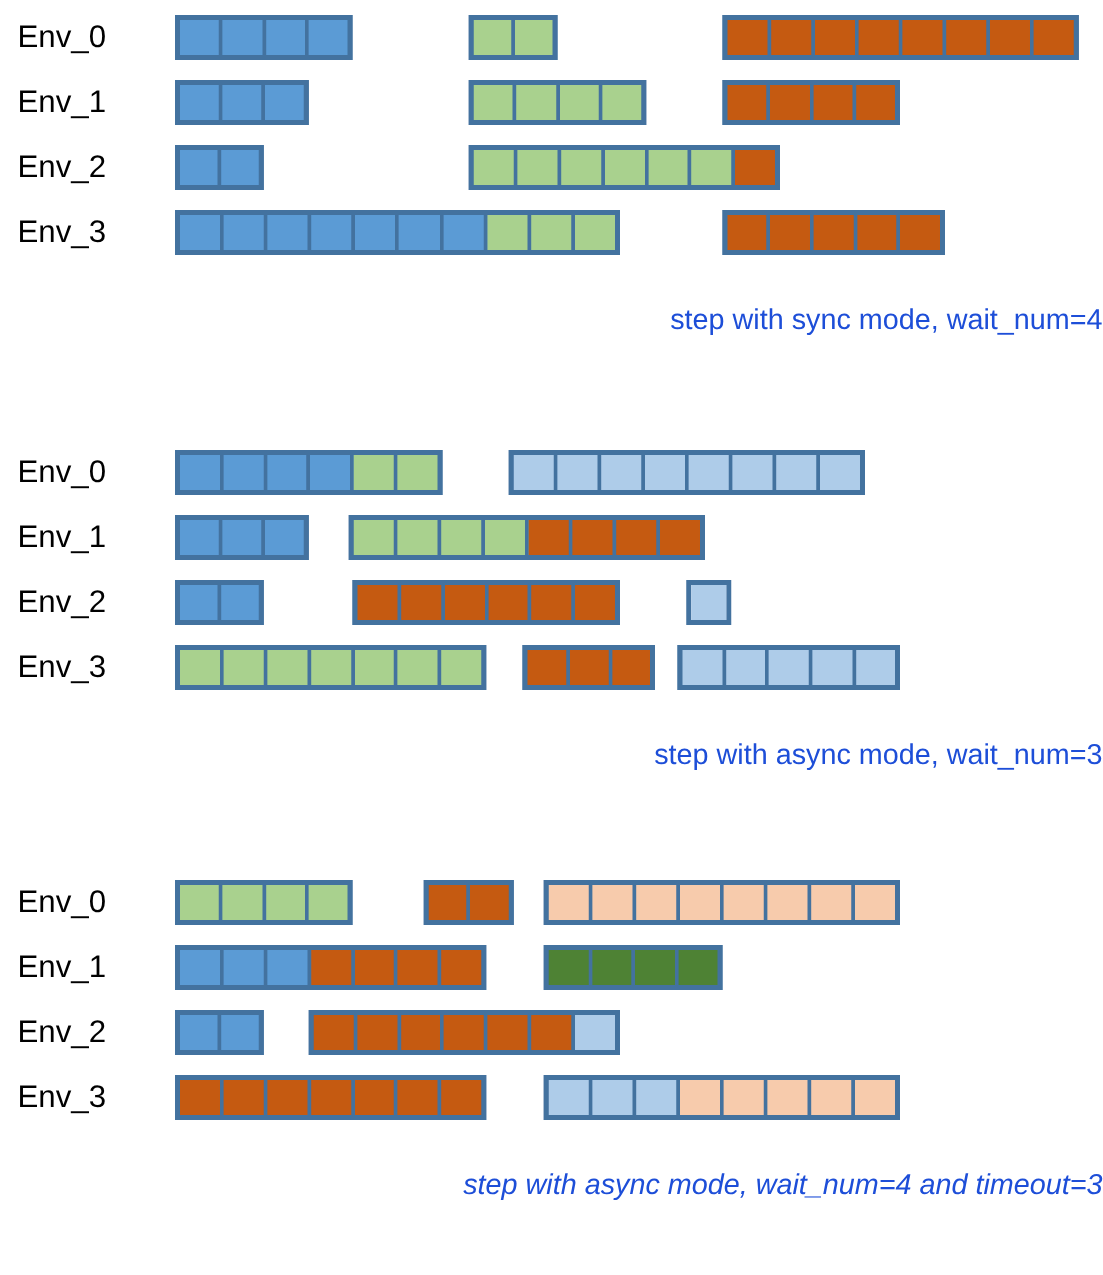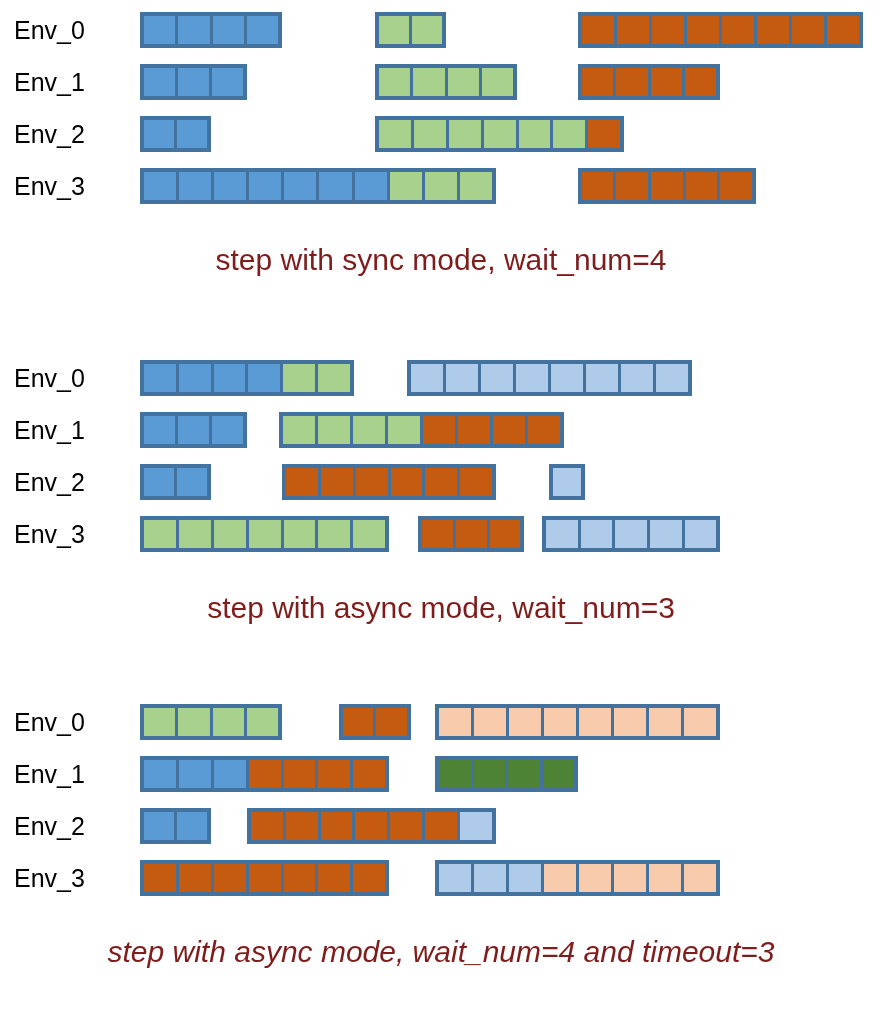--- a/index.html
+++ b/index.html
@@ -83,24 +83,24 @@
   .c-lightblue { background: #AECCE9; }
   .c-green     { background: #A9D18E; }
   .c-darkgreen { background: #4E8234; }
   .c-orange    { background: #C55A11; }
   .c-peach     { background: #F7CBAC; }
 
   .caption {
     position: absolute;
     left: 0;
     width: 882px;
-    text-align: center;
-    font-size: 30px;
+    text-align: right;
+    font-size: 23px;
     line-height: 1.2;
-    color: #7f1d1d;
+    color: #1d4ed8;
     white-space: nowrap;
   }
 </style>
 </head>
 <body>
 
 <div class="page">
 
 <div class="chart-block" style="top: 8px;">
       <div class="row">

